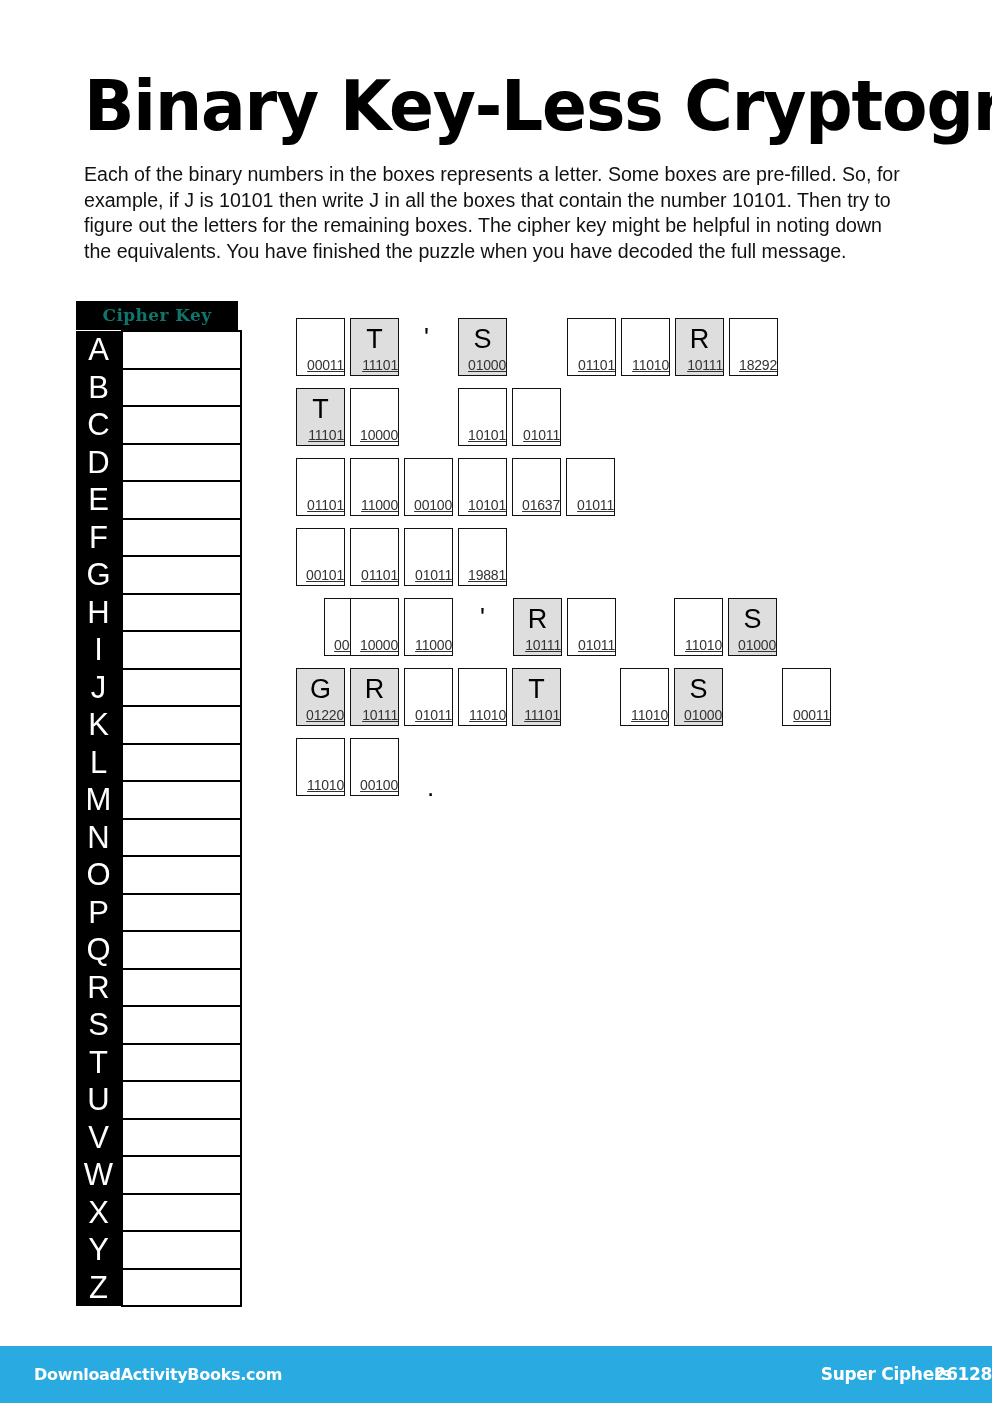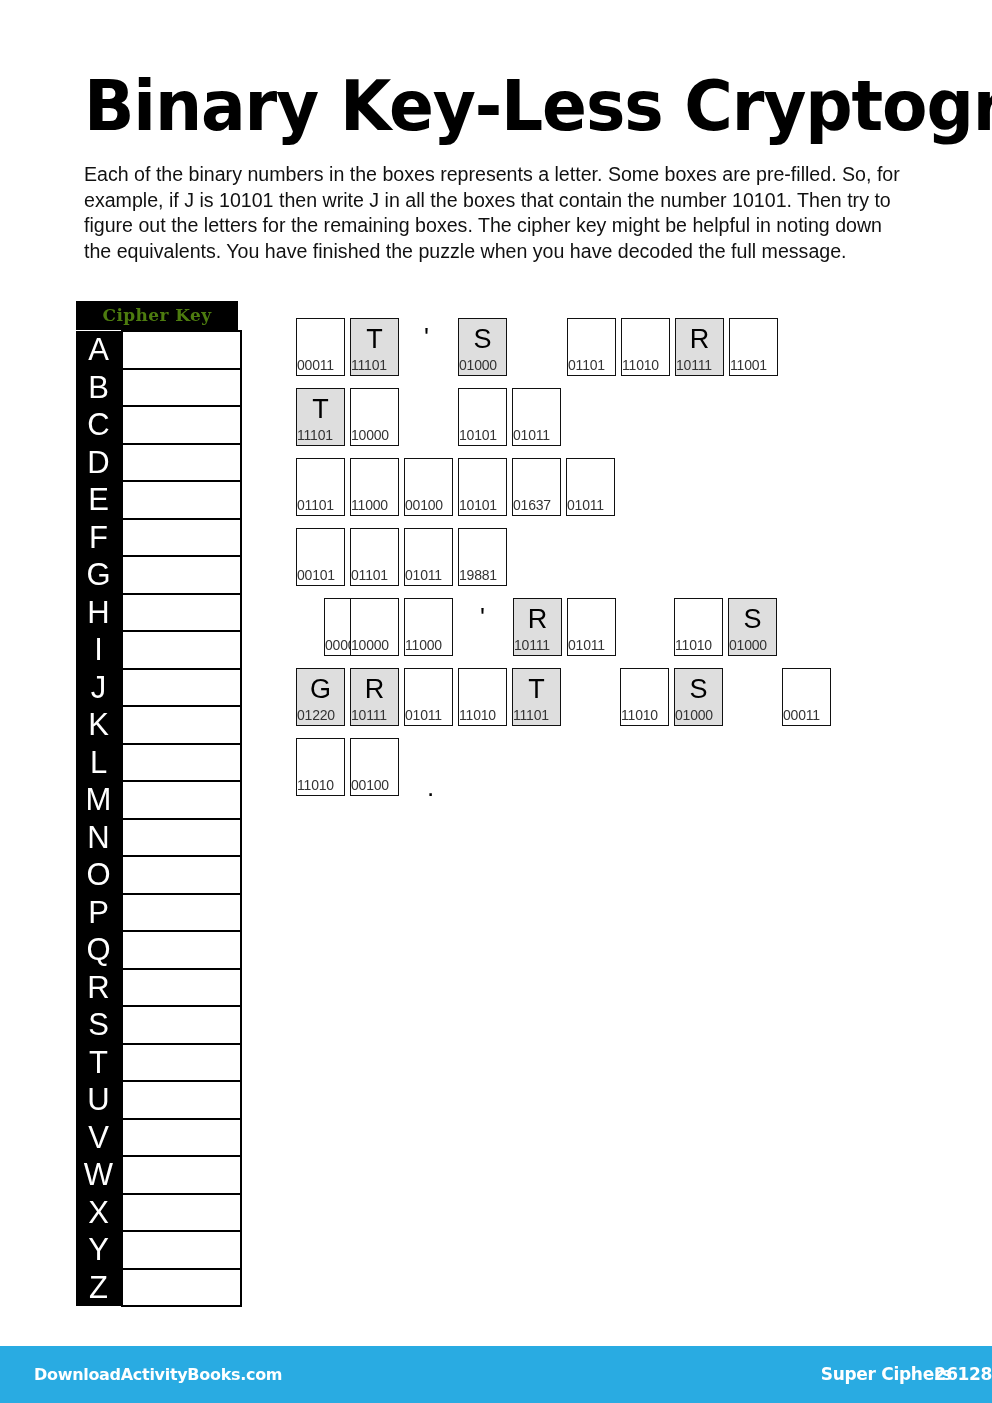--- a/index.html
+++ b/index.html
@@ -47,21 +47,21 @@
 
   
   #cipher-key {
     position: absolute;
     left: 76px;
     top: 301px;
     width: 162px;
   }
   #cipher-key-header {
     background: #000000;
-    color: #4d7c0f;
+    color: #0f766e;
     height: 29px;
     line-height: 29px;
     text-align: center;
     font-family: "DejaVu Serif", serif;
     font-weight: bold;
     font-size: 17px;
     letter-spacing: 0.4px;
   }
   #cipher-key-table {
     border-collapse: collapse;
@@ -116,26 +116,27 @@
     font-size: 27px;
     line-height: 28px;
     color: #000000;
     font-family: "Liberation Sans", sans-serif;
   }
   .cell .code {
     position: absolute;
     left: 0;
     right: 0;
     bottom: 2px;
-    text-align: left;
+    text-align: right;
     font-size: 14px;
     line-height: 15px;
     letter-spacing: -0.2px;
     color: #333333;
     font-family: "Liberation Sans", sans-serif;
+    text-decoration: underline;
   }
   .punct {
     position: absolute;
     font-size: 26px;
     line-height: 26px;
     color: #000000;
     font-family: "Liberation Sans", sans-serif;
   }
 
   
@@ -324,21 +325,21 @@
       <div class="cell" style="left: 325px; top: 0px;">
         <div class="glyph"></div>
         <div class="code">11010</div>
       </div>
       <div class="cell shaded" style="left: 379px; top: 0px;">
         <div class="glyph">R</div>
         <div class="code">10111</div>
       </div>
       <div class="cell" style="left: 433px; top: 0px;">
         <div class="glyph"></div>
-        <div class="code">11001</div>
+        <div class="code">18292</div>
       </div>
     </div>
     <div class="puzzle-row">
       <div class="cell shaded" style="left: 0px; top: 0px;">
         <div class="glyph">T</div>
         <div class="code">11101</div>
       </div>
       <div class="cell" style="left: 54px; top: 0px;">
         <div class="glyph"></div>
         <div class="code">10000</div>

